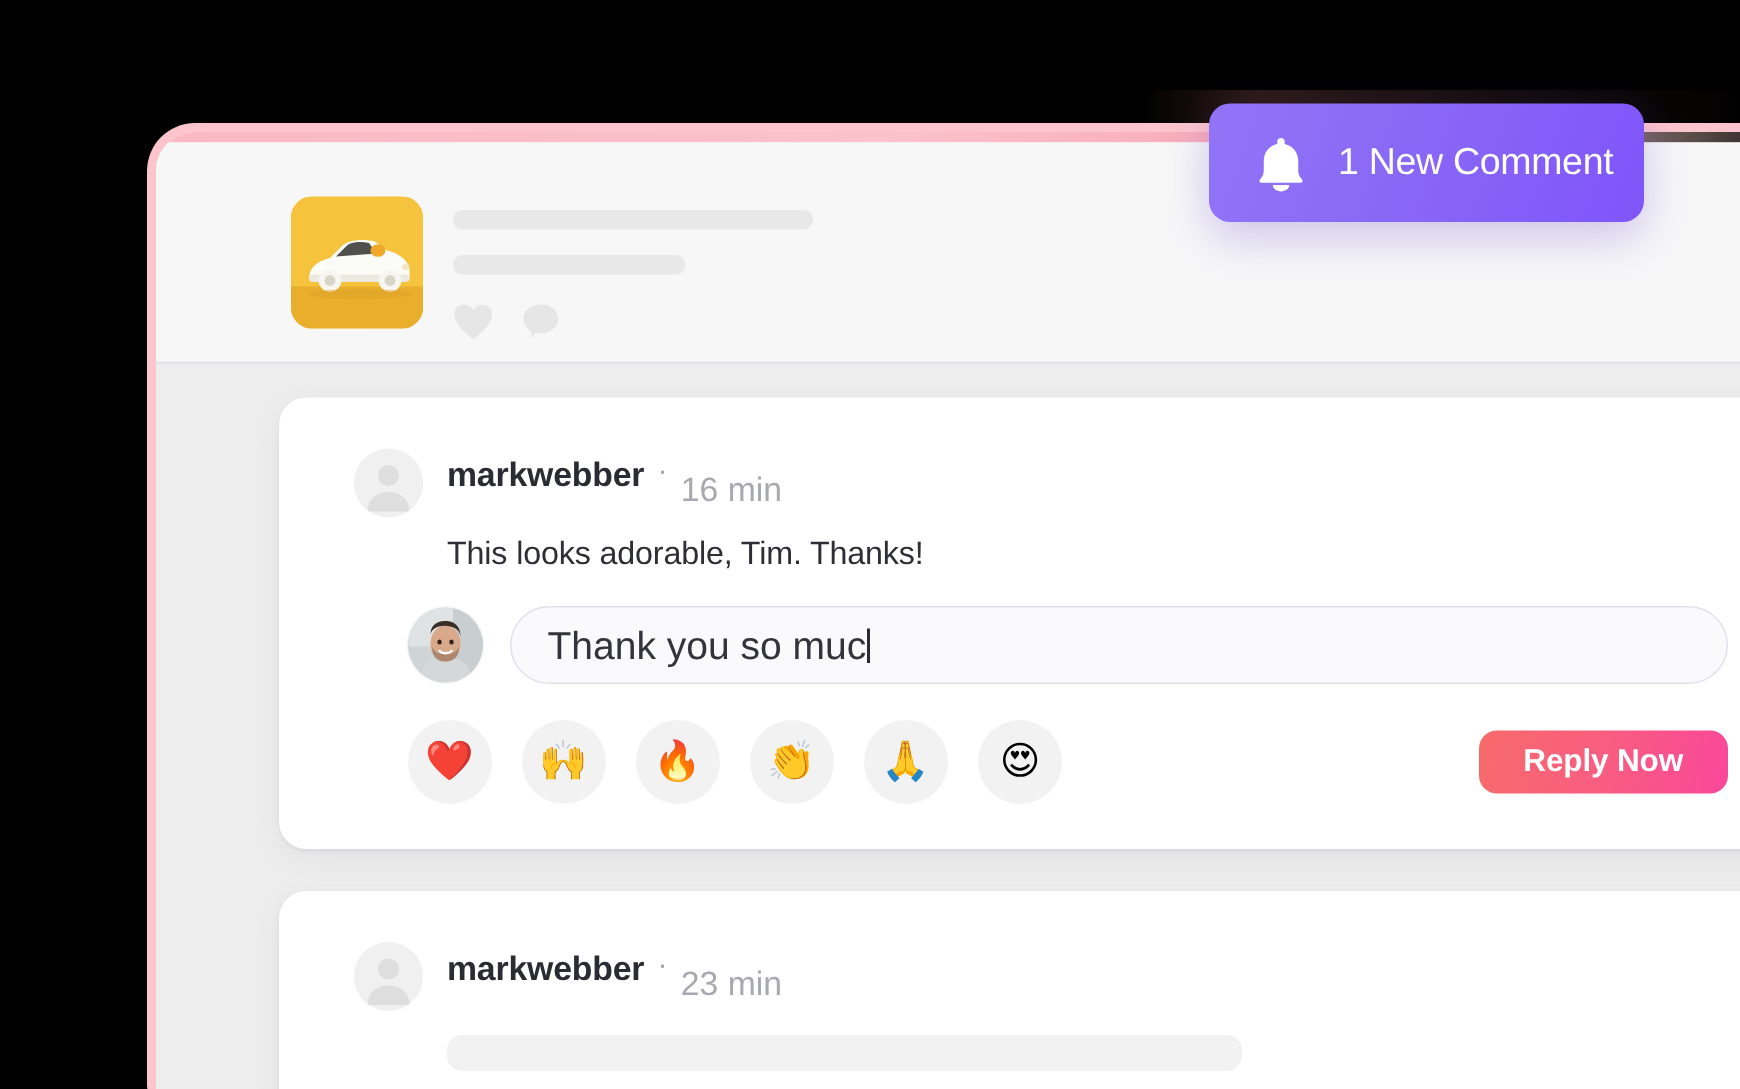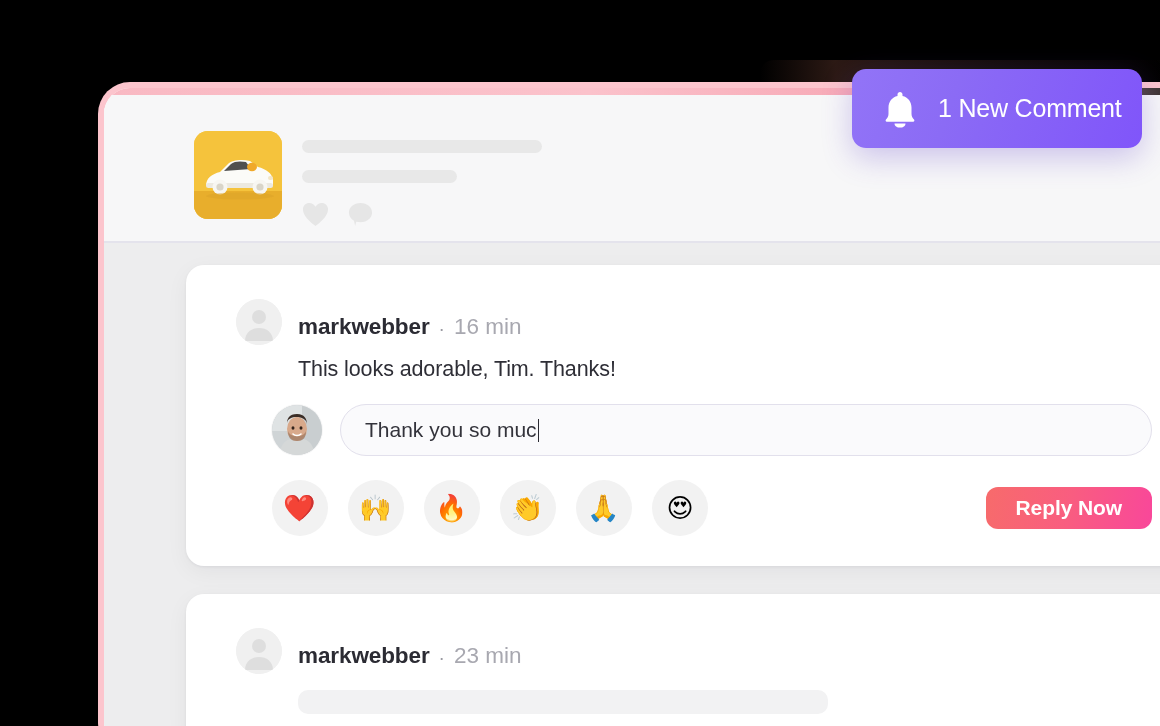--- a/index.html
+++ b/index.html
@@ -133,21 +133,21 @@
     border-radius: 50%;
     background: #f0f0f0;
     flex: 0 0 auto;
     position: relative;
     overflow: hidden;
   }
   .avatar-default svg { width: 100%; height: 100%; display: block; }
 
   .cmt-meta {
     display: flex;
-    align-items: flex-end;
+    align-items: flex-start;
     gap: 9px;
     font-size: 22.5px;
   }
   .cmt-user {
     font-weight: bold;
     color: #2b2b33;
     letter-spacing: -0.1px;
   }
   .cmt-dot { color: #9a9aa2; font-size: 19px; }
   .cmt-time { color: #a8a8b0; margin-top: 10px; }
@@ -183,21 +183,21 @@
     flex: 1 1 auto;
     height: 52px;
     margin-right: 64px;
     border-radius: 26px;
     border: 1.5px solid #e2e0ec;
     background: #fafafc;
     display: flex;
     align-items: center;
     padding: 0 24px;
     box-sizing: border-box;
-    font-size: 21px;
+    font-size: 26px;
     color: #33333b;
     position: relative;
   }
   .caret {
     display: inline-block;
     width: 1.6px;
     height: 23px;
     background: #2b2b33;
     margin-left: 1px;
     vertical-align: middle;
@@ -247,21 +247,21 @@
     margin-top: 16px;
     width: 530px;
     height: 24px;
     border-radius: 10px;
     background: #f2f2f3;
   }
 
   
   .toast {
     position: absolute;
-    left: 852px;
+    left: 806px;
     top: 69px;
     width: 290px;
     height: 79px;
     border-radius: 14px;
     background: linear-gradient(110deg, #9274f7 0%, #8b6bf5 35%, #8055fa 100%);
     display: flex;
     align-items: center;
     gap: 20px;
     padding-left: 30px;
     box-sizing: border-box;

